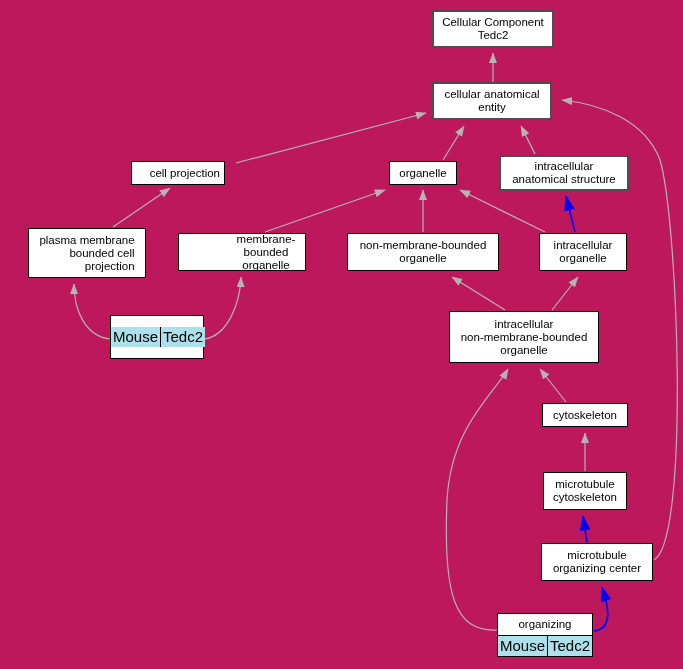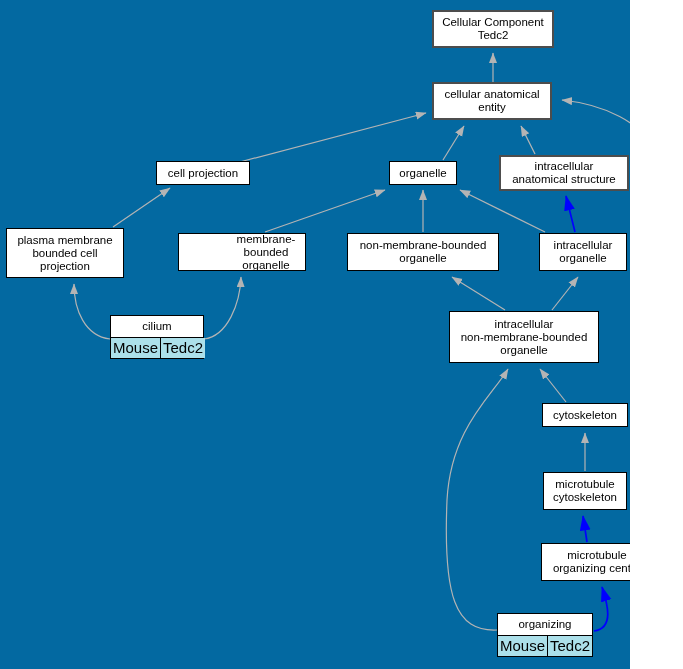--- a/index.html
+++ b/index.html
@@ -5,23 +5,23 @@
   html, body {
     margin: 0;
     padding: 0;
     background: #ffffff;
   }
   body {
     font-family: "Liberation Sans", sans-serif;
   }
   #graph-canvas {
     position: relative;
-    width: 630px;
+    width: 683px;
     height: 669px;
-    background: #0369a1;
+    background: #be185d;
     overflow: hidden;
   }
   #edge-layer {
     position: absolute;
     left: 0;
     top: 0;
     width: 683px;
     height: 669px;
     pointer-events: none;
   }
@@ -114,49 +114,48 @@
 
   <div id="nodes-group">
       <div class="node thick" style="left: 432px; top: 10px; width: 122px; height: 38px;">
         <div class="node-label">Cellular Component
 Tedc2</div>
       </div>
       <div class="node thick" style="left: 432px; top: 82px; width: 120px; height: 38px;">
         <div class="node-label">cellular anatomical
 entity</div>
       </div>
-      <div class="node" style="left: 156px; top: 161px; width: 94px; height: 24px;">
+      <div class="node" style="left: 131px; top: 161px; width: 94px; height: 24px; align-items: flex-end;">
         <div class="node-label">cell projection</div>
       </div>
       <div class="node" style="left: 389px; top: 161px; width: 68px; height: 24px;">
         <div class="node-label">organelle</div>
       </div>
       <div class="node thick" style="left: 499px; top: 155px; width: 130px; height: 36px;">
         <div class="node-label">intracellular
 anatomical structure</div>
       </div>
-      <div class="node" style="left: 6px; top: 228px; width: 118px; height: 50px;">
+      <div class="node" style="left: 28px; top: 228px; width: 118px; height: 50px; text-align: right;">
         <div class="node-label">plasma membrane
 bounded cell
 projection</div>
       </div>
       <div class="node" style="left: 178px; top: 233px; width: 128px; height: 38px; padding-left: 48px;">
         <div class="node-label">membrane-bounded
 organelle</div>
       </div>
       <div class="node" style="left: 347px; top: 233px; width: 152px; height: 38px;">
         <div class="node-label">non-membrane-bounded
 organelle</div>
       </div>
       <div class="node" style="left: 539px; top: 233px; width: 88px; height: 38px;">
         <div class="node-label">intracellular
 organelle</div>
       </div>
       <div class="node has-badges" style="left: 110px; top: 315px; width: 94px; height: 44px;">
-        <div class="node-label">cilium</div>
         <div class="badge-row">
           <div class="badge" style="background: rgb(172, 224, 234);">Mouse</div>
           <div class="badge" style="background: rgb(172, 224, 234);">Tedc2</div>
         </div>
       </div>
       <div class="node" style="left: 449px; top: 311px; width: 150px; height: 52px;">
         <div class="node-label">intracellular
 non-membrane-bounded
 organelle</div>
       </div>

